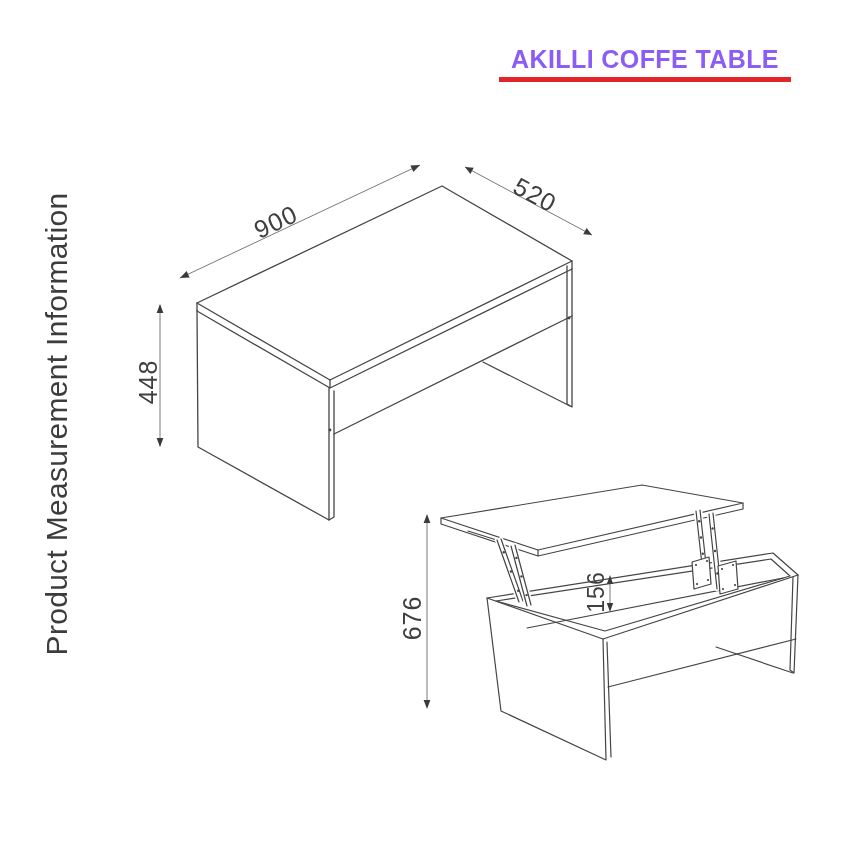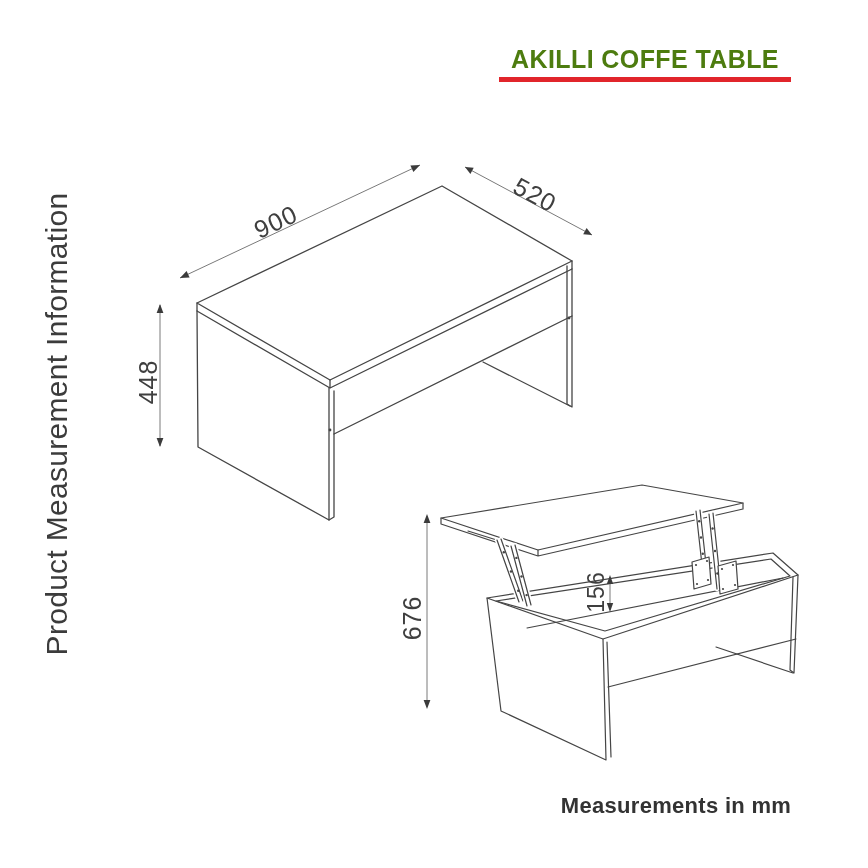--- a/index.html
+++ b/index.html
@@ -7,21 +7,21 @@
     position:relative;
     width:868px;height:868px;
     background:#ffffff;
     font-family:"Liberation Sans",sans-serif;
     overflow:hidden;
   }
   .drawings{position:absolute;left:0;top:0;}
   .title-block{position:absolute;left:499px;top:46px;width:292px;text-align:center;}
   .page-title{
     font-weight:bold;font-size:25px;line-height:26px;
-    color:#4d7c0f;letter-spacing:0.4px;white-space:nowrap;
+    color:#8b5cf6;letter-spacing:0.4px;white-space:nowrap;
   }
   .title-underline{height:5px;background:#e1252b;margin-top:5px;}
   .side-label-wrap{position:absolute;left:57px;top:424px;width:0;height:0;}
   .side-label{
     position:absolute;left:0;top:0;
     transform:translate(-50%,-50%) rotate(-90deg);
     font-size:30px;color:#3c3c3c;white-space:nowrap;letter-spacing:0.3px;
   }
   .footer-note{
     position:absolute;left:676px;top:806px;
@@ -152,15 +152,14 @@
       </g>
     </g>
   </svg>
 
   <span class="dim" style="left:276px;top:222px;--rot:-25deg">900</span>
   <span class="dim" style="left:535px;top:195px;--rot:28deg">520</span>
   <span class="dim" style="left:148px;top:382px;--rot:-90deg">448</span>
   <span class="dim" style="left:412px;top:618px;--rot:-90deg">676</span>
   <span class="dim small" style="left:596px;top:592px;--rot:-90deg">156</span>
 
-  <div class="footer-note">Measurements in mm</div>
 
 </div>
 
 </body></html>

